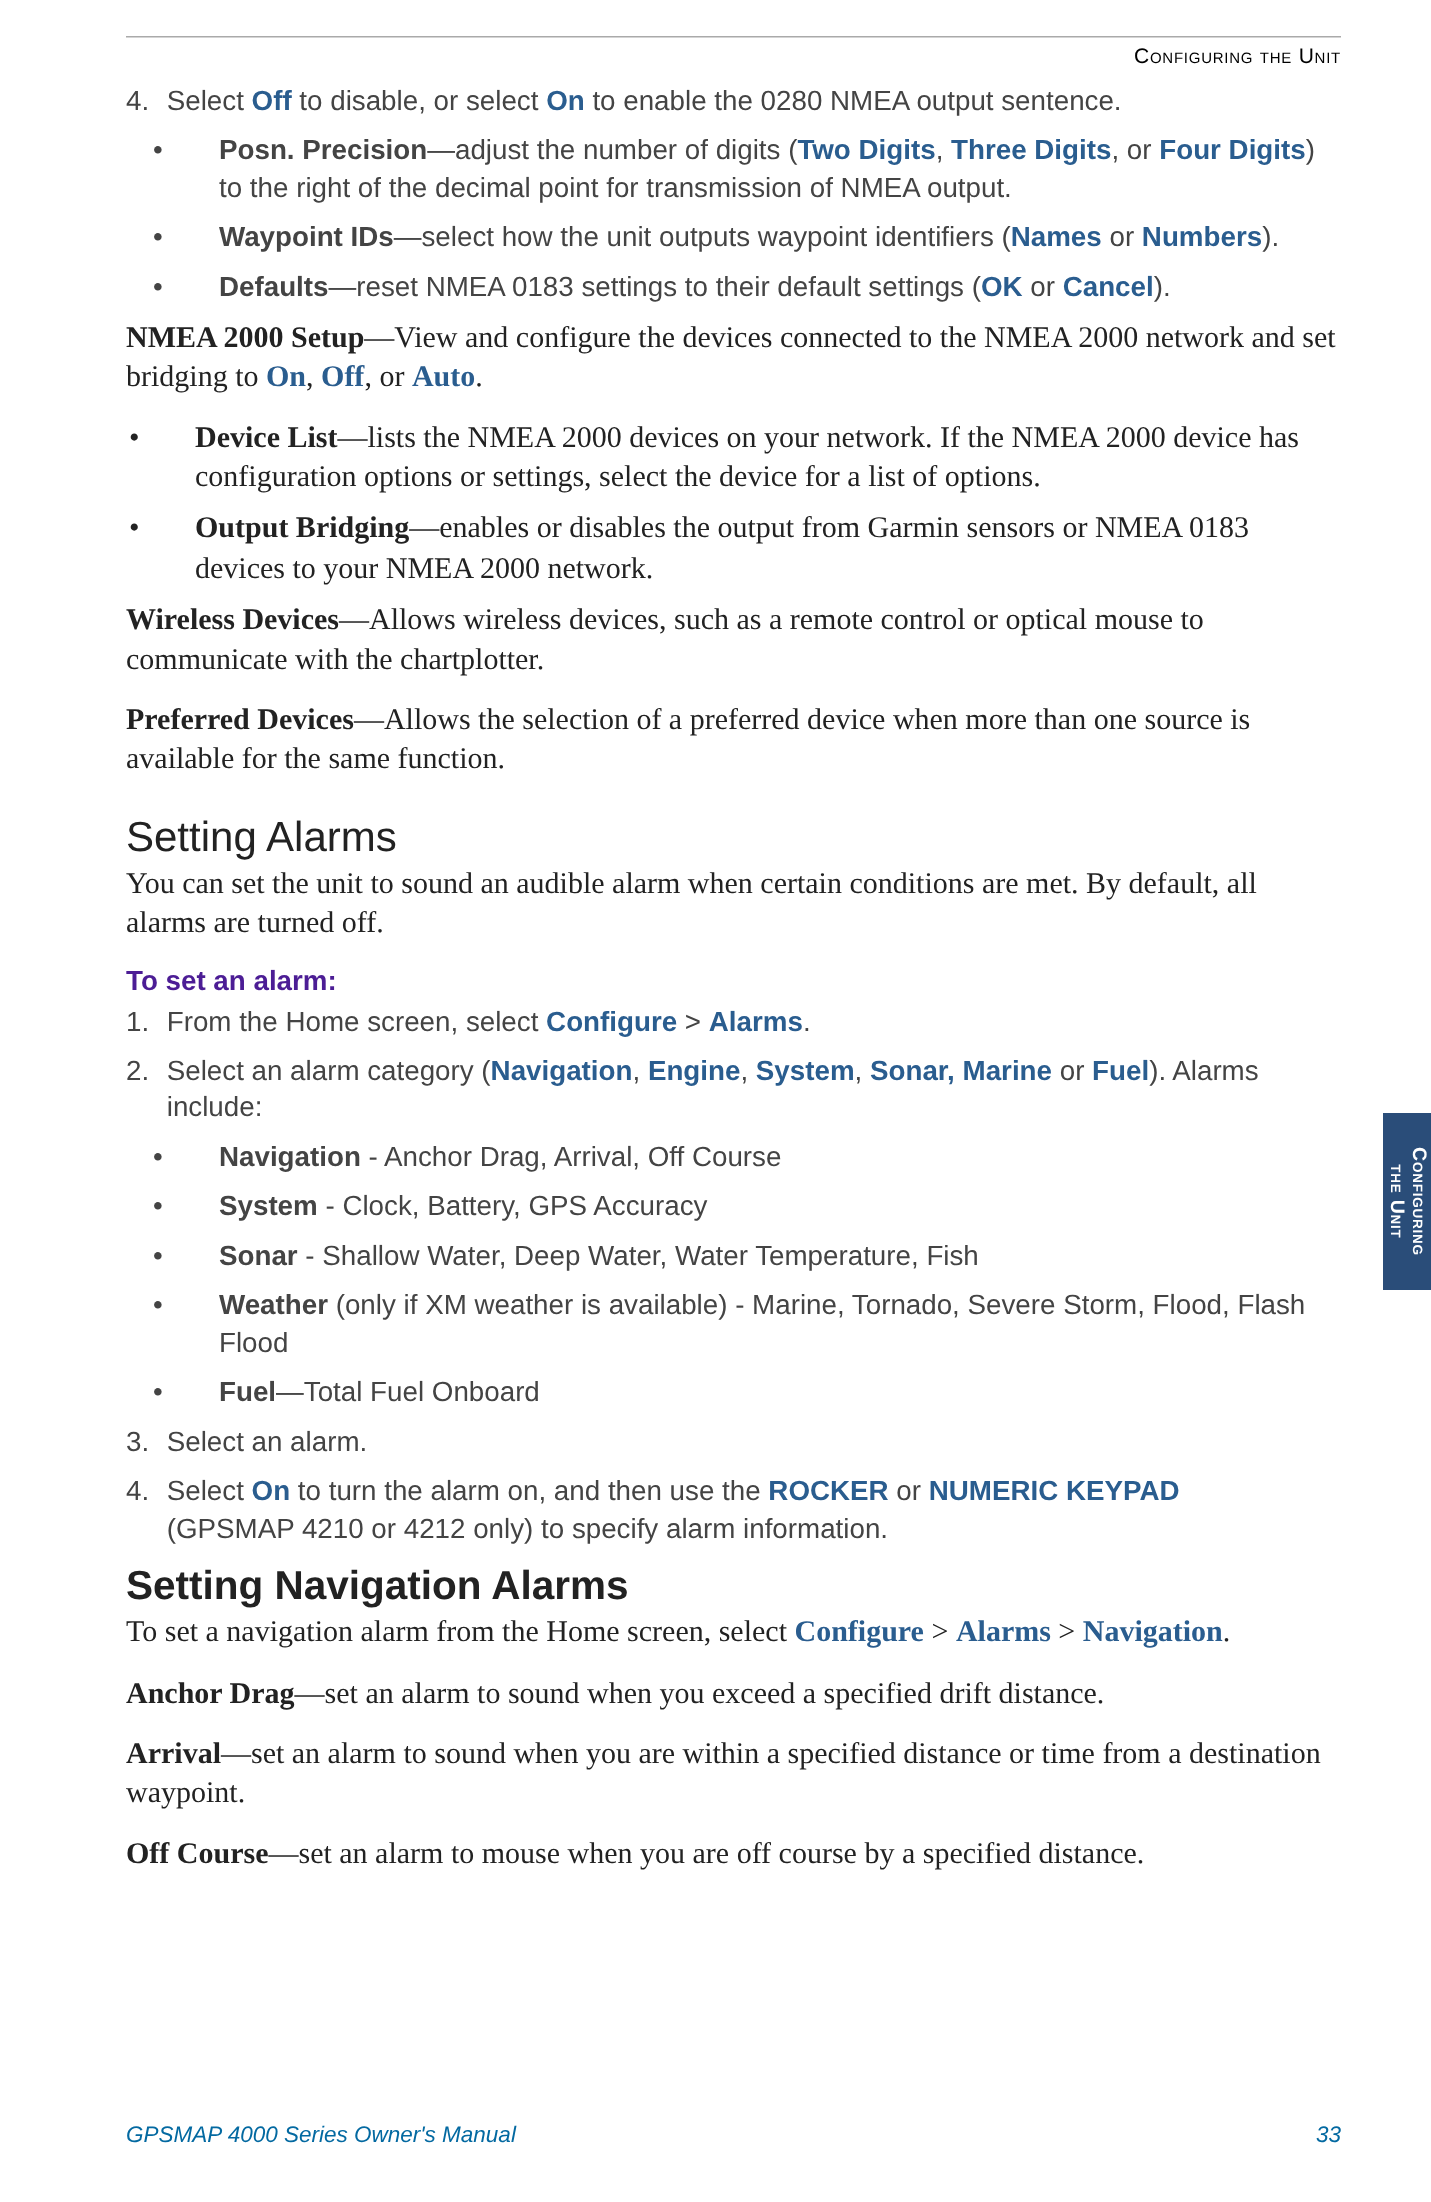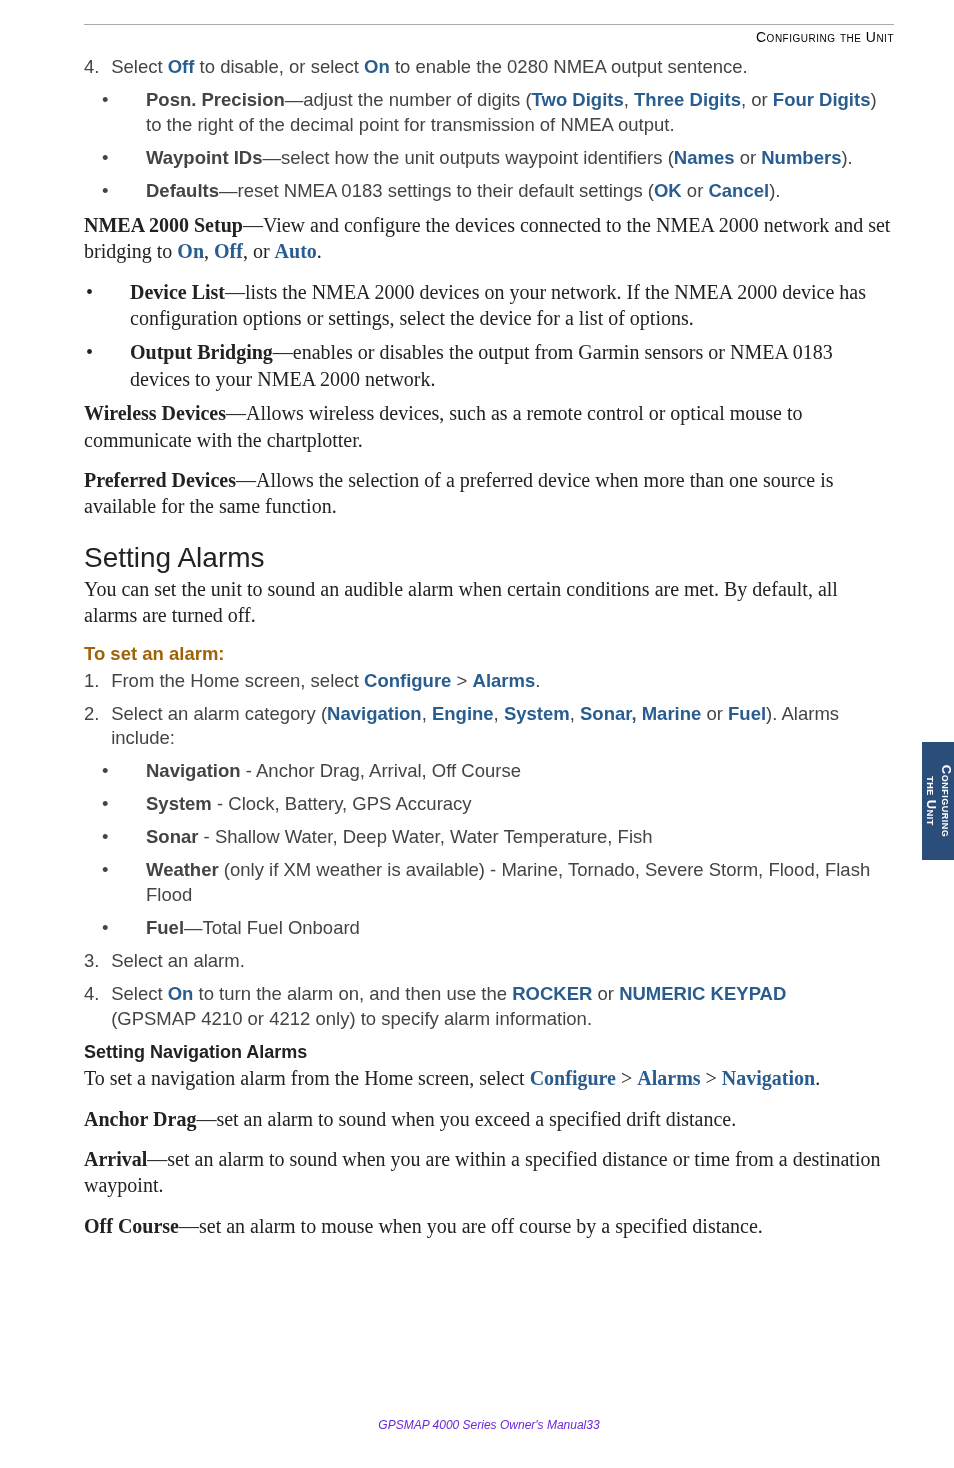--- a/index.html
+++ b/index.html
@@ -49,30 +49,30 @@
     font-family: Arial, Helvetica, sans-serif;
     font-weight: normal;
     font-size: 28px;
     color: #222;
     margin-top: 22px;
     margin-bottom: 2px;
   }
   h3.subsection {
     font-family: Arial, Helvetica, sans-serif;
     font-weight: bold;
-    font-size: 18px;
+    font-size: 27px;
     color: #222;
     margin-top: 10px;
     margin-bottom: 2px;
   }
   .proc-head {
     font-family: Arial, Helvetica, sans-serif;
     font-weight: bold;
     font-size: 18.5px;
-    color: #a16207;
+    color: #4c1d95;
     margin-top: 12px;
     margin-bottom: 4px;
   }
   .side-tab {
     position: absolute;
     right: 0;
     top: 742px;
     width: 32px;
     height: 118px;
     background: #2a4d79;
@@ -90,24 +90,24 @@
     white-space: nowrap;
     text-align: center;
     line-height: 1.15;
   }
   .footer {
     position: absolute;
     bottom: 36px;
     left: 84px;
     right: 60px;
     display: flex;
-    justify-content: center;
+    justify-content: space-between;
     font-style: italic;
-    color: #6d28d9;
-    font-size: 12px;
+    color: #0369a1;
+    font-size: 15px;
     font-family: Arial, Helvetica, sans-serif;
   }
   .footer .pagenum { font-style: italic; }
 </style>
 </head>
 <body>
 
 <div class="header-line"></div>
 <div class="running-head">Configuring the Unit</div>
 

